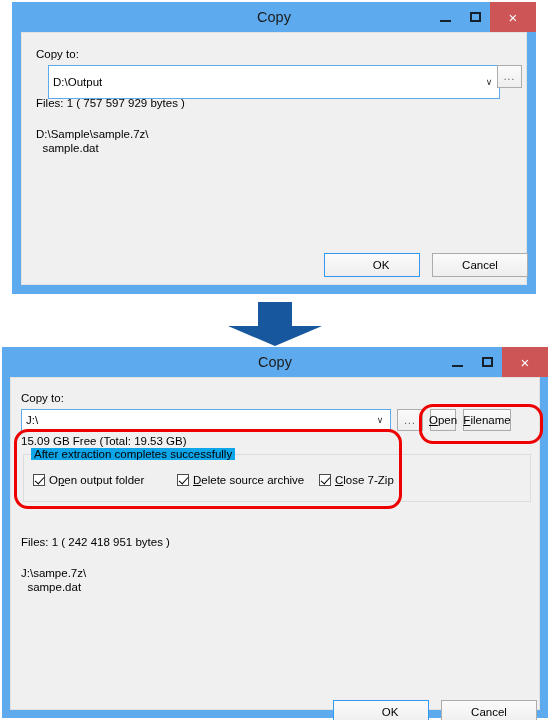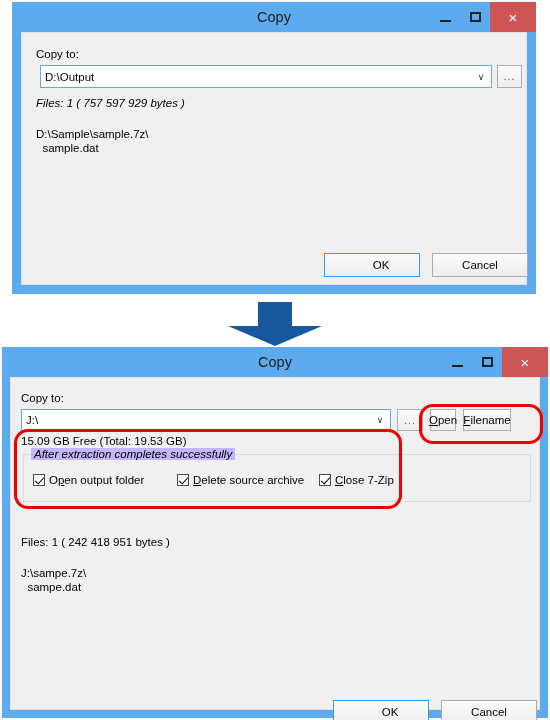--- a/index.html
+++ b/index.html
@@ -56,23 +56,22 @@
   .btn.focus{border:1px solid #3399ee;padding-left:18px;}
   .btn.dots{letter-spacing:1px;color:#555;font-size:10px;}
 
   .files{position:absolute;white-space:nowrap;font-size:11.5px;}
   .listing{position:absolute;white-space:pre;font-size:11.5px;line-height:14px;}
 
   .groupbox{
     position:absolute;border:1px solid #dcdcdc;box-sizing:border-box;
   }
   .grouptitle{
-    position:absolute;background:#c4b5fd;padding:0 3px;font-size:11.5px;
+    position:absolute;background:#0ea5e9;padding:0 3px;font-size:11.5px;
     white-space:nowrap;
-    font-style:italic;
   }
   .chk{position:absolute;display:flex;align-items:center;white-space:nowrap;font-size:11.5px;}
   .chkbox{
     width:12px;height:12px;border:1px solid #4c4c4c;background:#fff;
     box-sizing:border-box;margin-right:4px;position:relative;flex:none;
   }
   .chkbox.on::after{
     content:"";position:absolute;left:3px;top:0px;width:4px;height:8px;
     border:solid #000;border-width:0 1.6px 1.6px 0;transform:rotate(42deg);
   }
@@ -102,28 +101,28 @@
       <div class="wbtn close">
         <div class="glyph-close">×</div>
       </div>
     </div>
   </div>
 
   <div class="client" style="left:9px;top:30px;width:506px;height:253px;">
 
     <div class="lbl" style="left:14px;top:15px;">Copy to:</div>
 
-    <div class="combo" style="left:18px;top:32px;width:452px;height:23px;">
+    <div class="combo" style="left:26px;top:32px;width:452px;height:34px;">
       <div class="cval" title="D:\Output">D:\Output</div>
       <div class="carrow">∨</div>
     </div>
 
     <div class="btn dots" style="left:475px;top:32px;width:25px;height:23px;">...</div>
 
-    <div class="files" style="left:14px;top:64px;font-style:italic;">Files: 1    ( 757 597 929 bytes )</div>
+    <div class="files" style="left:14px;top:64px;">Files: 1    ( 757 597 929 bytes )</div>
 
     <div class="listing" style="left:14px;top:94px;">D:\Sample\sample.7z\
   sample.dat</div>
 
     <div class="btn focus" style="left:302px;top:220px;width:96px;height:24px;">OK</div>
     <div class="btn" style="left:410px;top:220px;width:96px;height:24px;">Cancel</div>
   </div>
 </div>
 
 <svg class="arrow" style="left:228px;top:302px;" width="94" height="44" viewBox="0 0 94 44">

